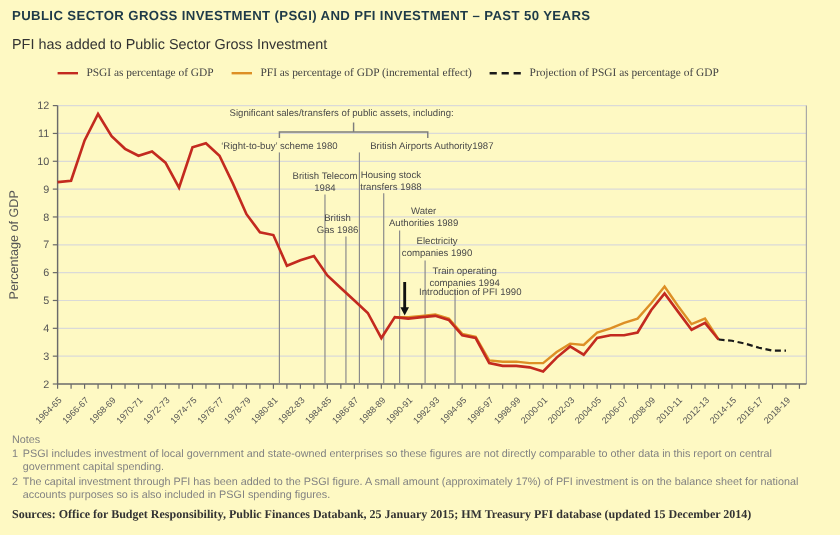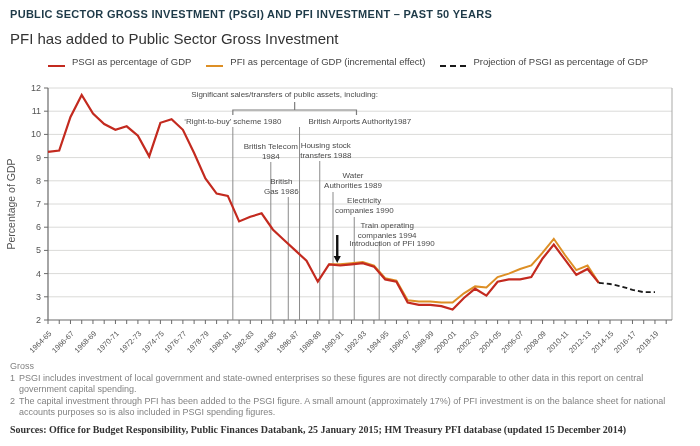--- a/index.html
+++ b/index.html
@@ -1,22 +1,22 @@
 <!DOCTYPE html>
 <html><head>
 <meta charset="utf-8">
 <style>
   html,body{margin:0;padding:0;background:#e8e8e8;}
-  .page{position:relative;width:700px;height:446px;background:#ffffff;
+  .page{position:relative;width:700px;height:446px;background:#fef9c3;
         font-family:"Liberation Sans",sans-serif;overflow:hidden;}
   .title{position:absolute;left:10px;top:8px;font-size:11px;font-weight:bold;
          letter-spacing:.3px;color:#1e3a48;}
-  .subtitle{position:absolute;left:10px;top:30px;font-size:15px;color:#333;}
+  .subtitle{position:absolute;left:10px;top:30px;font-size:12px;color:#333;}
   .legend{position:absolute;left:48px;top:56px;display:flex;align-items:center;gap:15px;}
-  .legend-item{display:flex;align-items:flex-end;gap:7px;}
+  .legend-item{display:flex;align-items:center;gap:7px;font-family:Liberation Serif, serif;}
   .swatch{display:inline-block;width:17px;height:0;}
   .legend-label{font-size:9.5px;color:#444;}
   .chart-svg{position:absolute;left:0;top:0;}
   .notes{position:absolute;left:10px;top:361px;right:10px;color:#828282;font-size:9px;line-height:11.5px;}
   .note-row{display:grid;grid-template-columns:9px 1fr;}
   .sources{margin-top:5px;font-family:"Liberation Serif",serif;
            font-weight:bold;font-size:10px;color:#333;}
 </style>
 </head>
 <body>
@@ -196,21 +196,21 @@
         <polygon points="333.64,256 340.84000000000003,256 337.24,263" fill="#111"></polygon>
         <path d="M 232.84 115 L 232.84 110 L 356.48 110 L 356.48 115 M 294.66 110 L 294.66 102" stroke="#7d7d7d" fill="none" stroke-width="1.2"></path>
         <text x="284.66" y="97" text-anchor="middle">Significant sales/transfers of public assets, including:</text>
       </g>
       <polyline points="329.0,264.3 340.2,264.3 351.5,263.2 362.7,262.0 374.0,265.5 385.2,278.2 396.4,280.6 407.7,300.3 418.9,301.4 430.2,301.4 441.4,302.6 452.6,302.6 463.9,293.3 475.1,286.4 486.4,287.5 497.6,277.1 508.8,273.6 520.1,269.0 531.3,265.5 542.6,252.7 553.8,238.8 565.0,255.0 576.3,270.1 587.5,265.5 598.8,282.9" fill="none" stroke="#dd8f25" stroke-width="2"></polyline>
       <polyline points="48.0,151.8 59.2,150.6 70.5,117.0 81.7,95.0 93.0,113.5 104.2,124.0 115.4,129.8 126.7,126.3 137.9,135.6 149.2,156.4 160.4,122.8 171.6,119.3 182.9,129.8 194.1,153.0 205.4,178.5 216.6,193.6 227.8,195.9 239.1,221.4 250.3,216.8 261.6,213.3 272.8,229.5 284.0,240.0 295.3,250.4 306.5,260.8 317.8,281.7 329.0,264.3 340.2,265.5 351.5,264.3 362.7,263.2 374.0,266.6 385.2,279.4 396.4,281.7 407.7,302.6 418.9,304.9 430.2,304.9 441.4,306.1 452.6,309.6 463.9,298.0 475.1,288.7 486.4,295.6 497.6,281.7 508.8,279.4 520.1,279.4 531.3,277.1 542.6,258.5 553.8,244.6 565.0,259.7 576.3,274.8 587.5,269.0 598.8,282.9" fill="none" stroke="#c32a1f" stroke-width="2.2"></polyline>
       <polyline points="598.8,282.9 610.0,284.0 621.2,286.4 632.5,289.8 643.7,292.2 655.0,292.2" fill="none" stroke="#1a1a1a" stroke-width="1.8" stroke-dasharray="5,3"></polyline>
     </svg>
 
   <div class="notes">
-    <div>Gross</div>
+    <div>Notes</div>
     <div class="note-row">
       <span>1</span>
       <span>PSGI includes investment of local government and state-owned enterprises so these figures are not directly comparable to other data in this report on central government capital spending.</span>
     </div>
     <div class="note-row">
       <span>2</span>
       <span>The capital investment through PFI has been added to the PSGI figure. A small amount (approximately 17%) of PFI investment is on the balance sheet for national accounts purposes so is also included in PSGI spending figures.</span>
     </div>
     <div class="sources">Sources: Office for Budget Responsibility, Public Finances Databank, 25 January 2015; HM Treasury PFI database (updated 15 December 2014)</div>
   </div>

